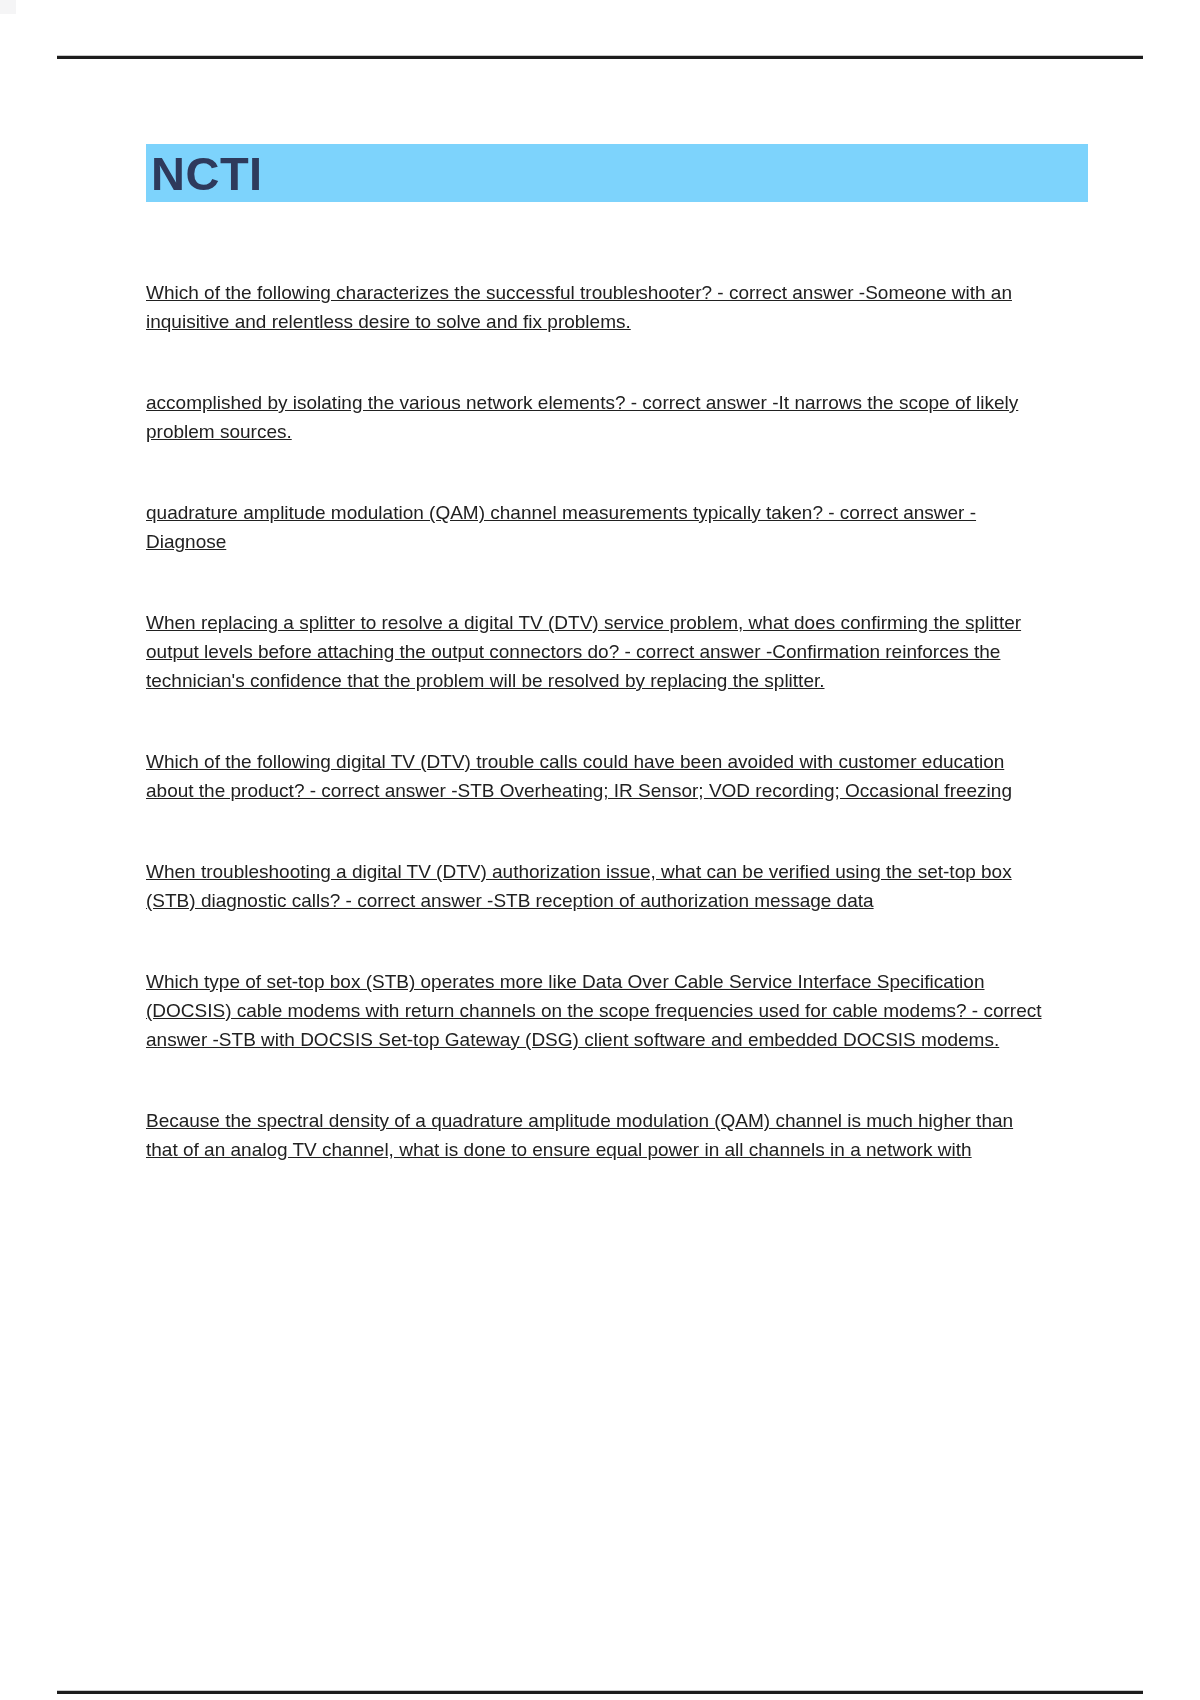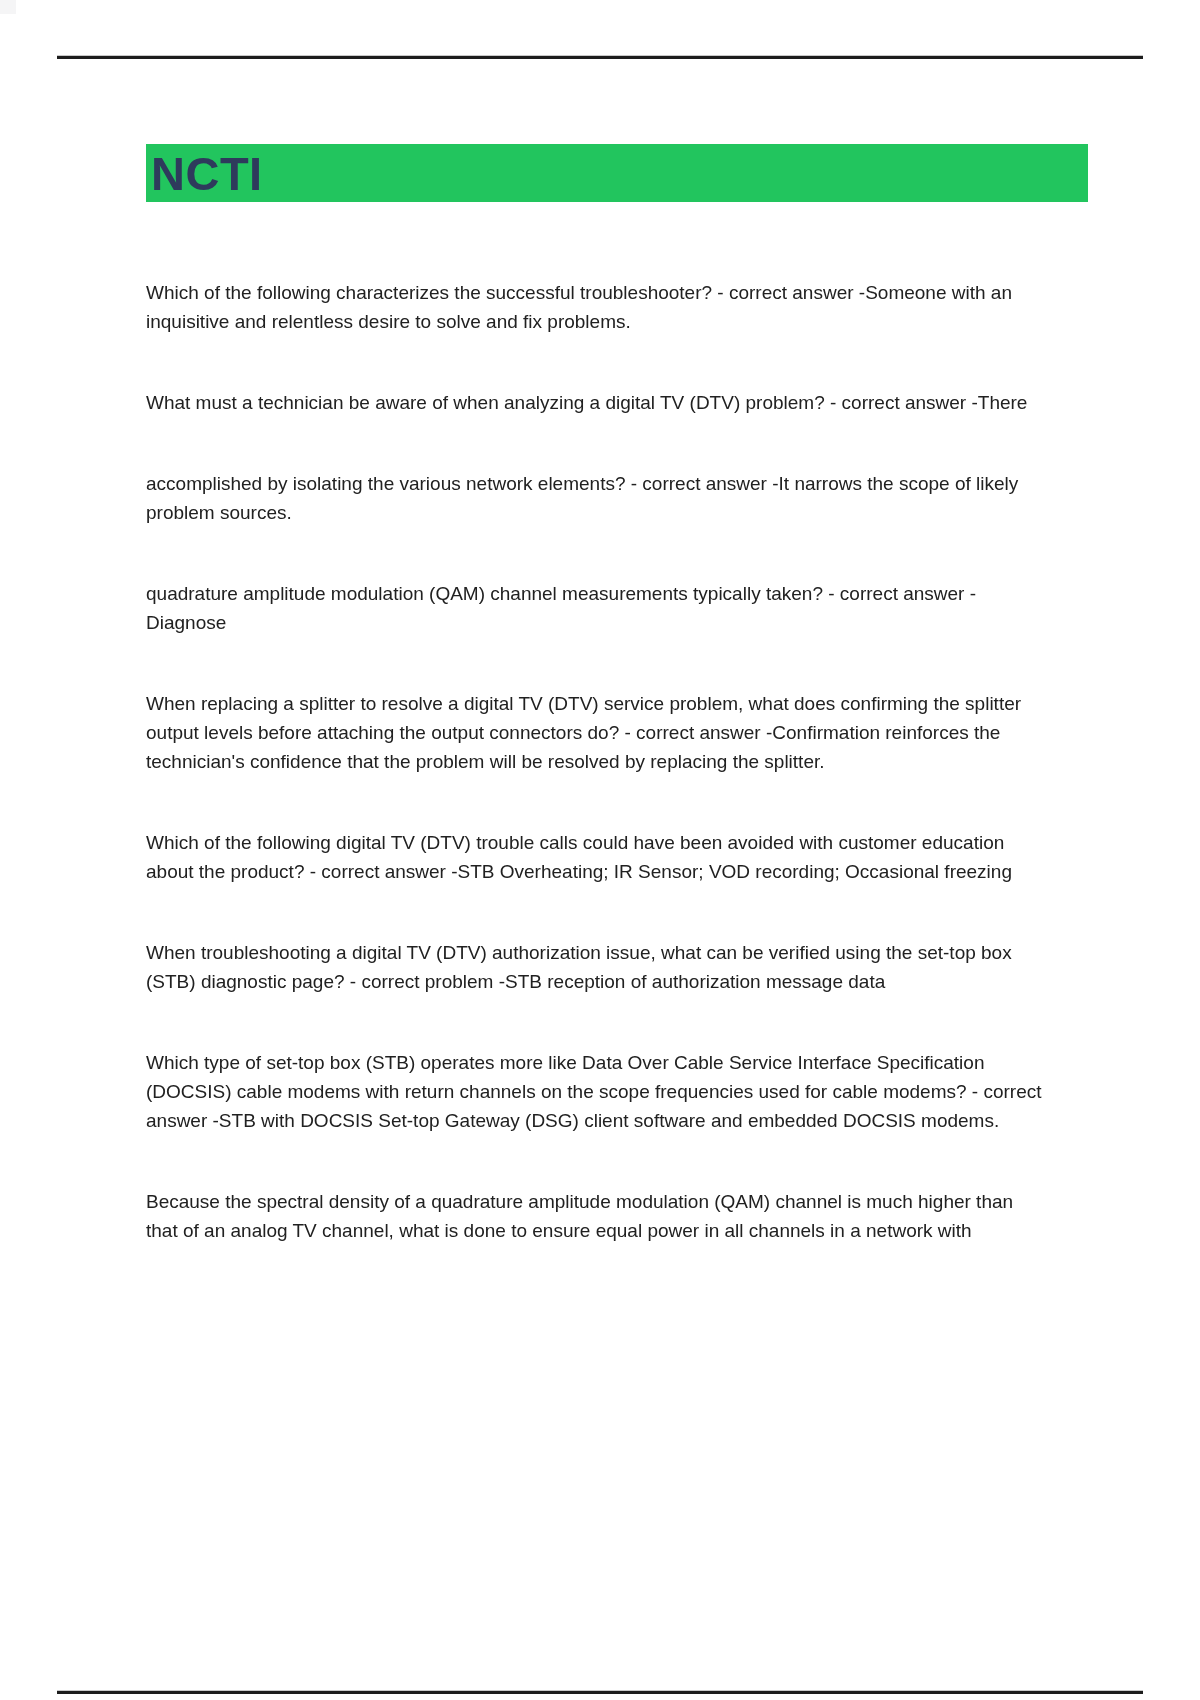--- a/index.html
+++ b/index.html
@@ -26,41 +26,42 @@
     border-top: 1px solid #c9c9c9;
   }
   .rule-top { top: 55px; }
   .rule-bottom { top: 1690px; }
   .title-bar {
     position: absolute;
     left: 146px;
     top: 144px;
     width: 942px;
     height: 58px;
-    background: #22c55e;
+    background: #7dd3fc;
     display: flex;
     align-items: center;
   }
   .title-bar h1 {
     margin: 0;
     padding-left: 5px;
     font-size: 47px;
     font-weight: 700;
     color: #2e3a5c;
     letter-spacing: 0.5px;
     line-height: 1;
   }
   .content {
     position: absolute;
     left: 146px;
     top: 278px;
     width: 960px;
     color: #212121;
     font-size: 19px;
     line-height: 29px;
+    text-decoration: underline;
   }
   .qa { margin: 0 0 52px 0; }
   .qa .line { display: block; white-space: nowrap; }
 </style>
 </head>
 <body>
 
 <div class="page">
 
   <div class="corner-artifact"></div>
@@ -72,21 +73,20 @@
   </div>
 
   <main class="content">
 
     <p class="qa">
       <span class="line">Which of the following characterizes the successful troubleshooter? - correct answer -Someone with an</span>
       <span class="line">inquisitive and relentless desire to solve and fix problems.</span>
     </p>
 
     <p class="qa">
-      <span class="line">What must a technician be aware of when analyzing a digital TV (DTV) problem? - correct answer -There</span>
     </p>
 
     <p class="qa">
       <span class="line">accomplished by isolating the various network elements? - correct answer -It narrows the scope of likely</span>
       <span class="line">problem sources.</span>
     </p>
 
     <p class="qa">
       <span class="line">quadrature amplitude modulation (QAM) channel measurements typically taken? - correct answer -</span>
       <span class="line">Diagnose</span>
@@ -98,21 +98,21 @@
       <span class="line">technician's confidence that the problem will be resolved by replacing the splitter.</span>
     </p>
 
     <p class="qa">
       <span class="line">Which of the following digital TV (DTV) trouble calls could have been avoided with customer education</span>
       <span class="line">about the product? - correct answer -STB Overheating; IR Sensor; VOD recording; Occasional freezing</span>
     </p>
 
     <p class="qa">
       <span class="line">When troubleshooting a digital TV (DTV) authorization issue, what can be verified using the set-top box</span>
-      <span class="line">(STB) diagnostic page? - correct problem -STB reception of authorization message data</span>
+      <span class="line">(STB) diagnostic calls? - correct answer -STB reception of authorization message data</span>
     </p>
 
     <p class="qa">
       <span class="line">Which type of set-top box (STB) operates more like Data Over Cable Service Interface Specification</span>
       <span class="line">(DOCSIS) cable modems with return channels on the scope frequencies used for cable modems? - correct</span>
       <span class="line">answer -STB with DOCSIS Set-top Gateway (DSG) client software and embedded DOCSIS modems.</span>
     </p>
 
     <p class="qa">
       <span class="line">Because the spectral density of a quadrature amplitude modulation (QAM) channel is much higher than</span>

